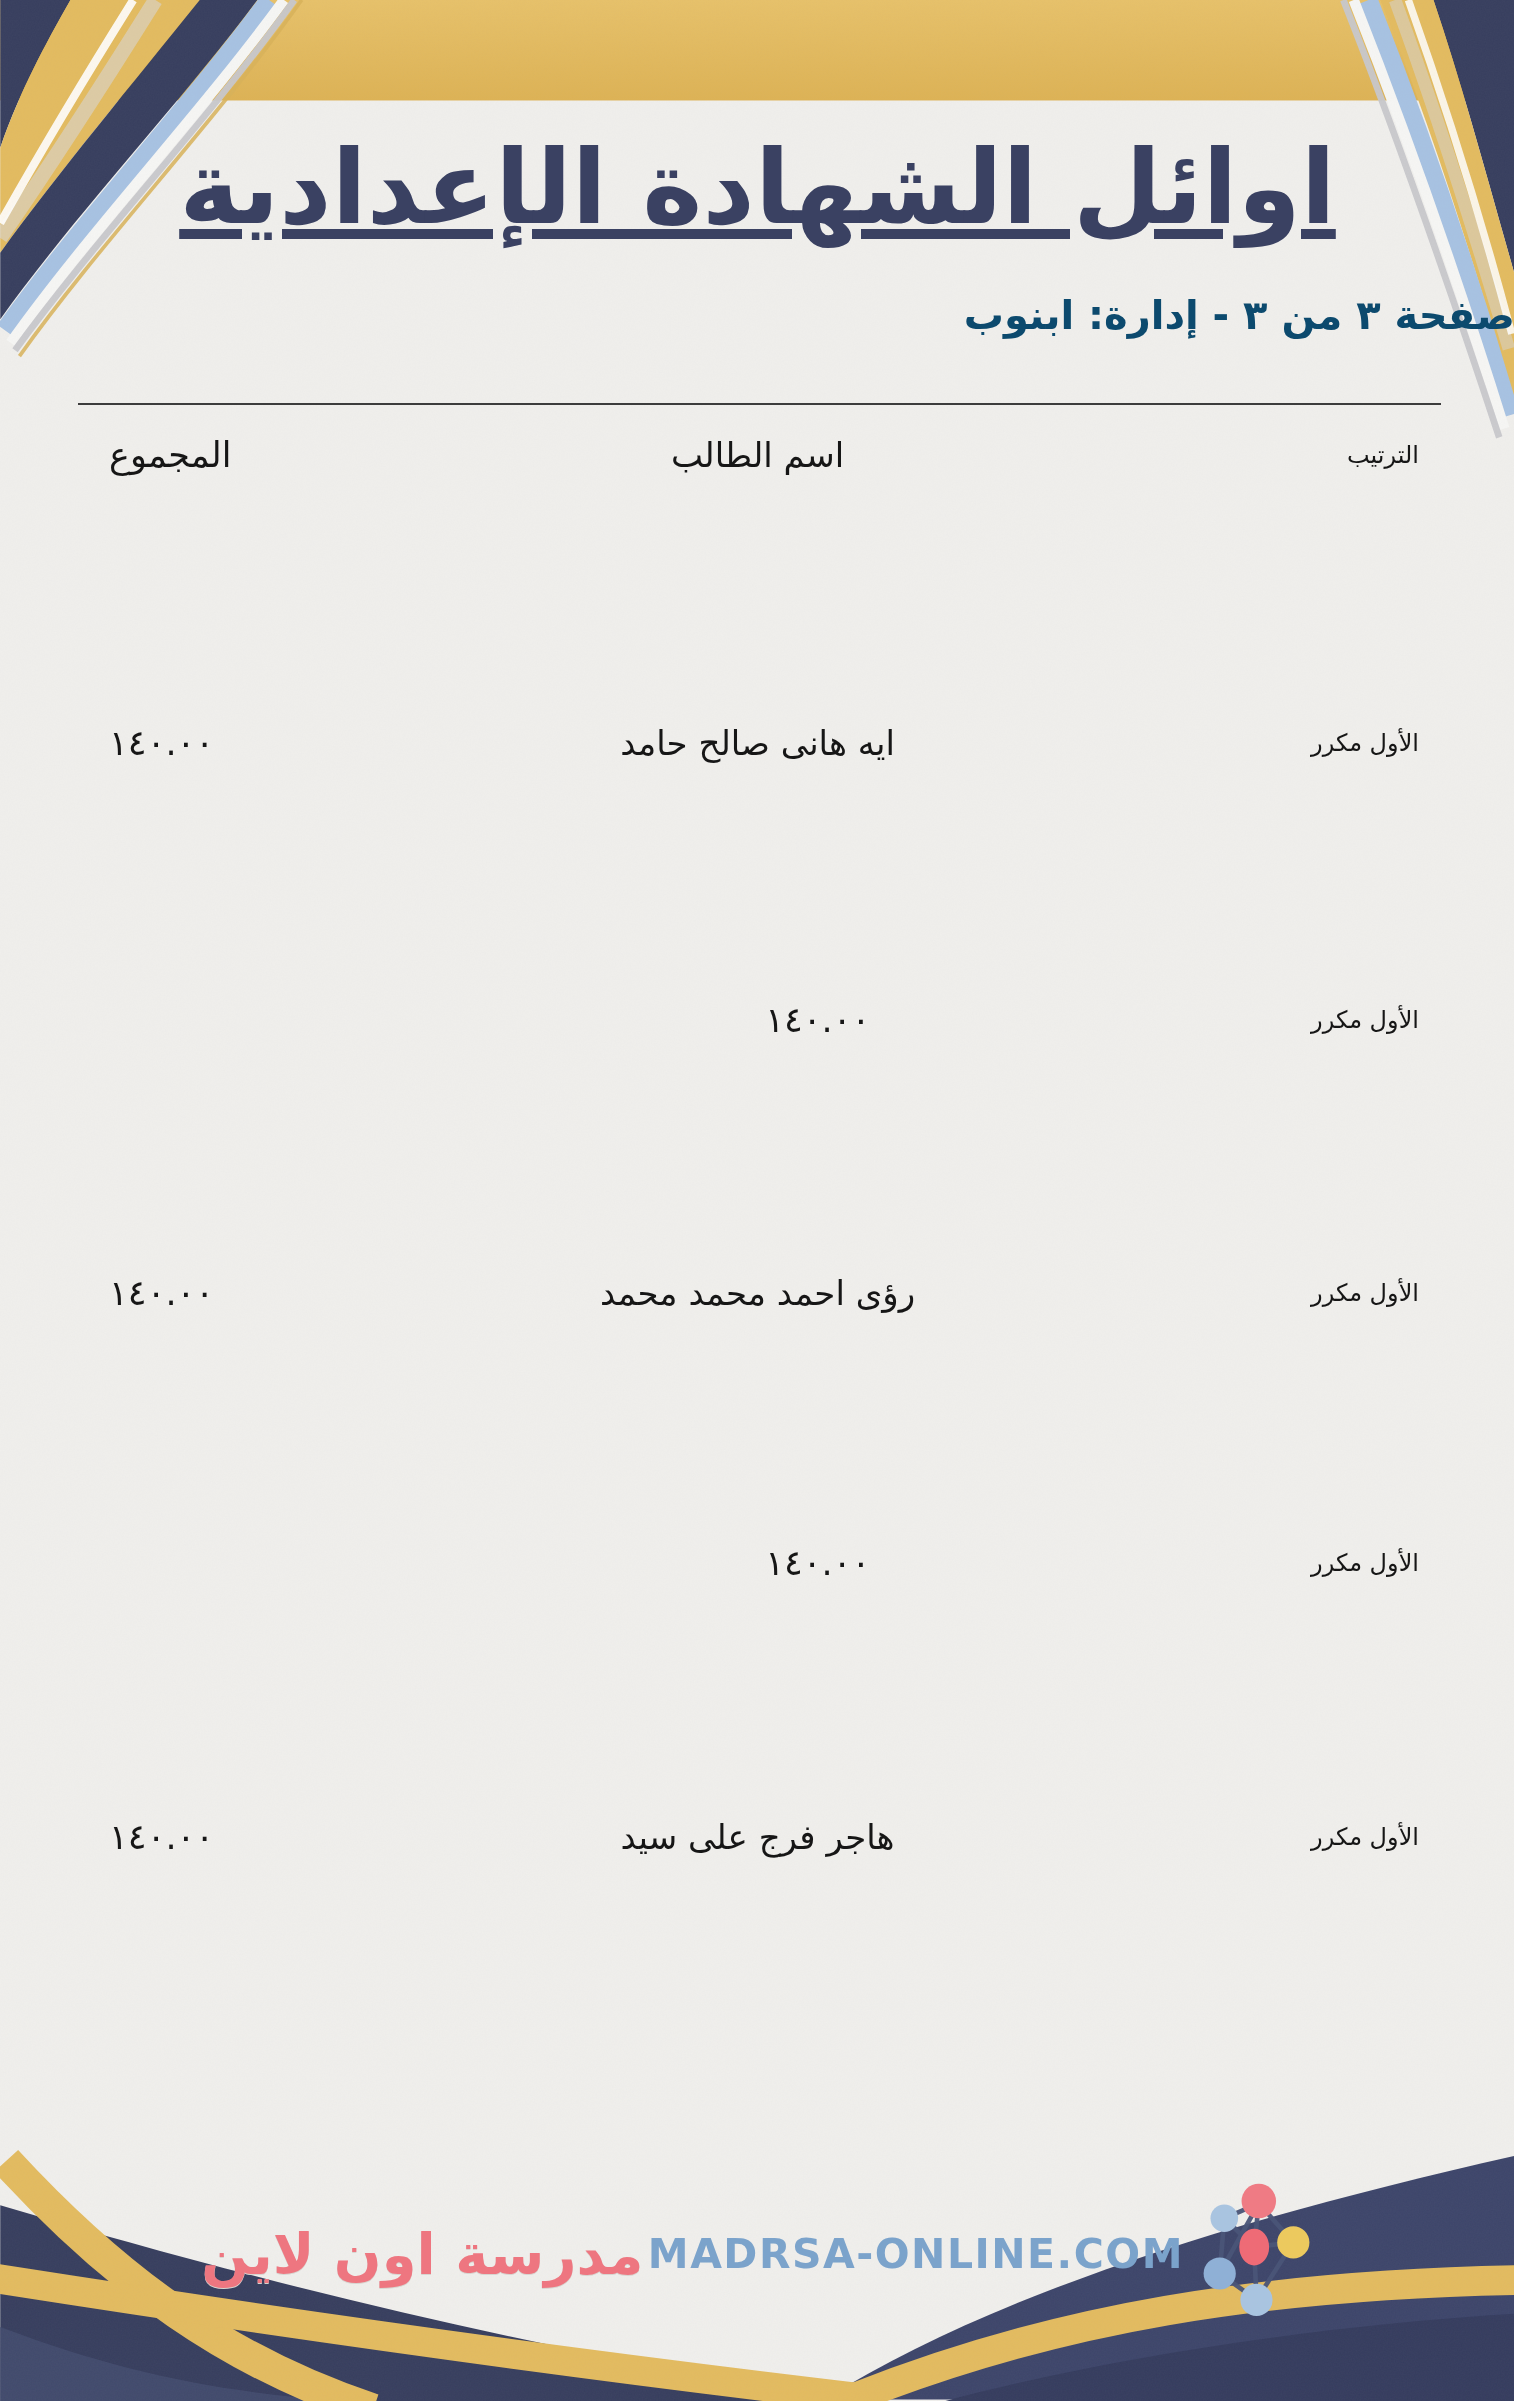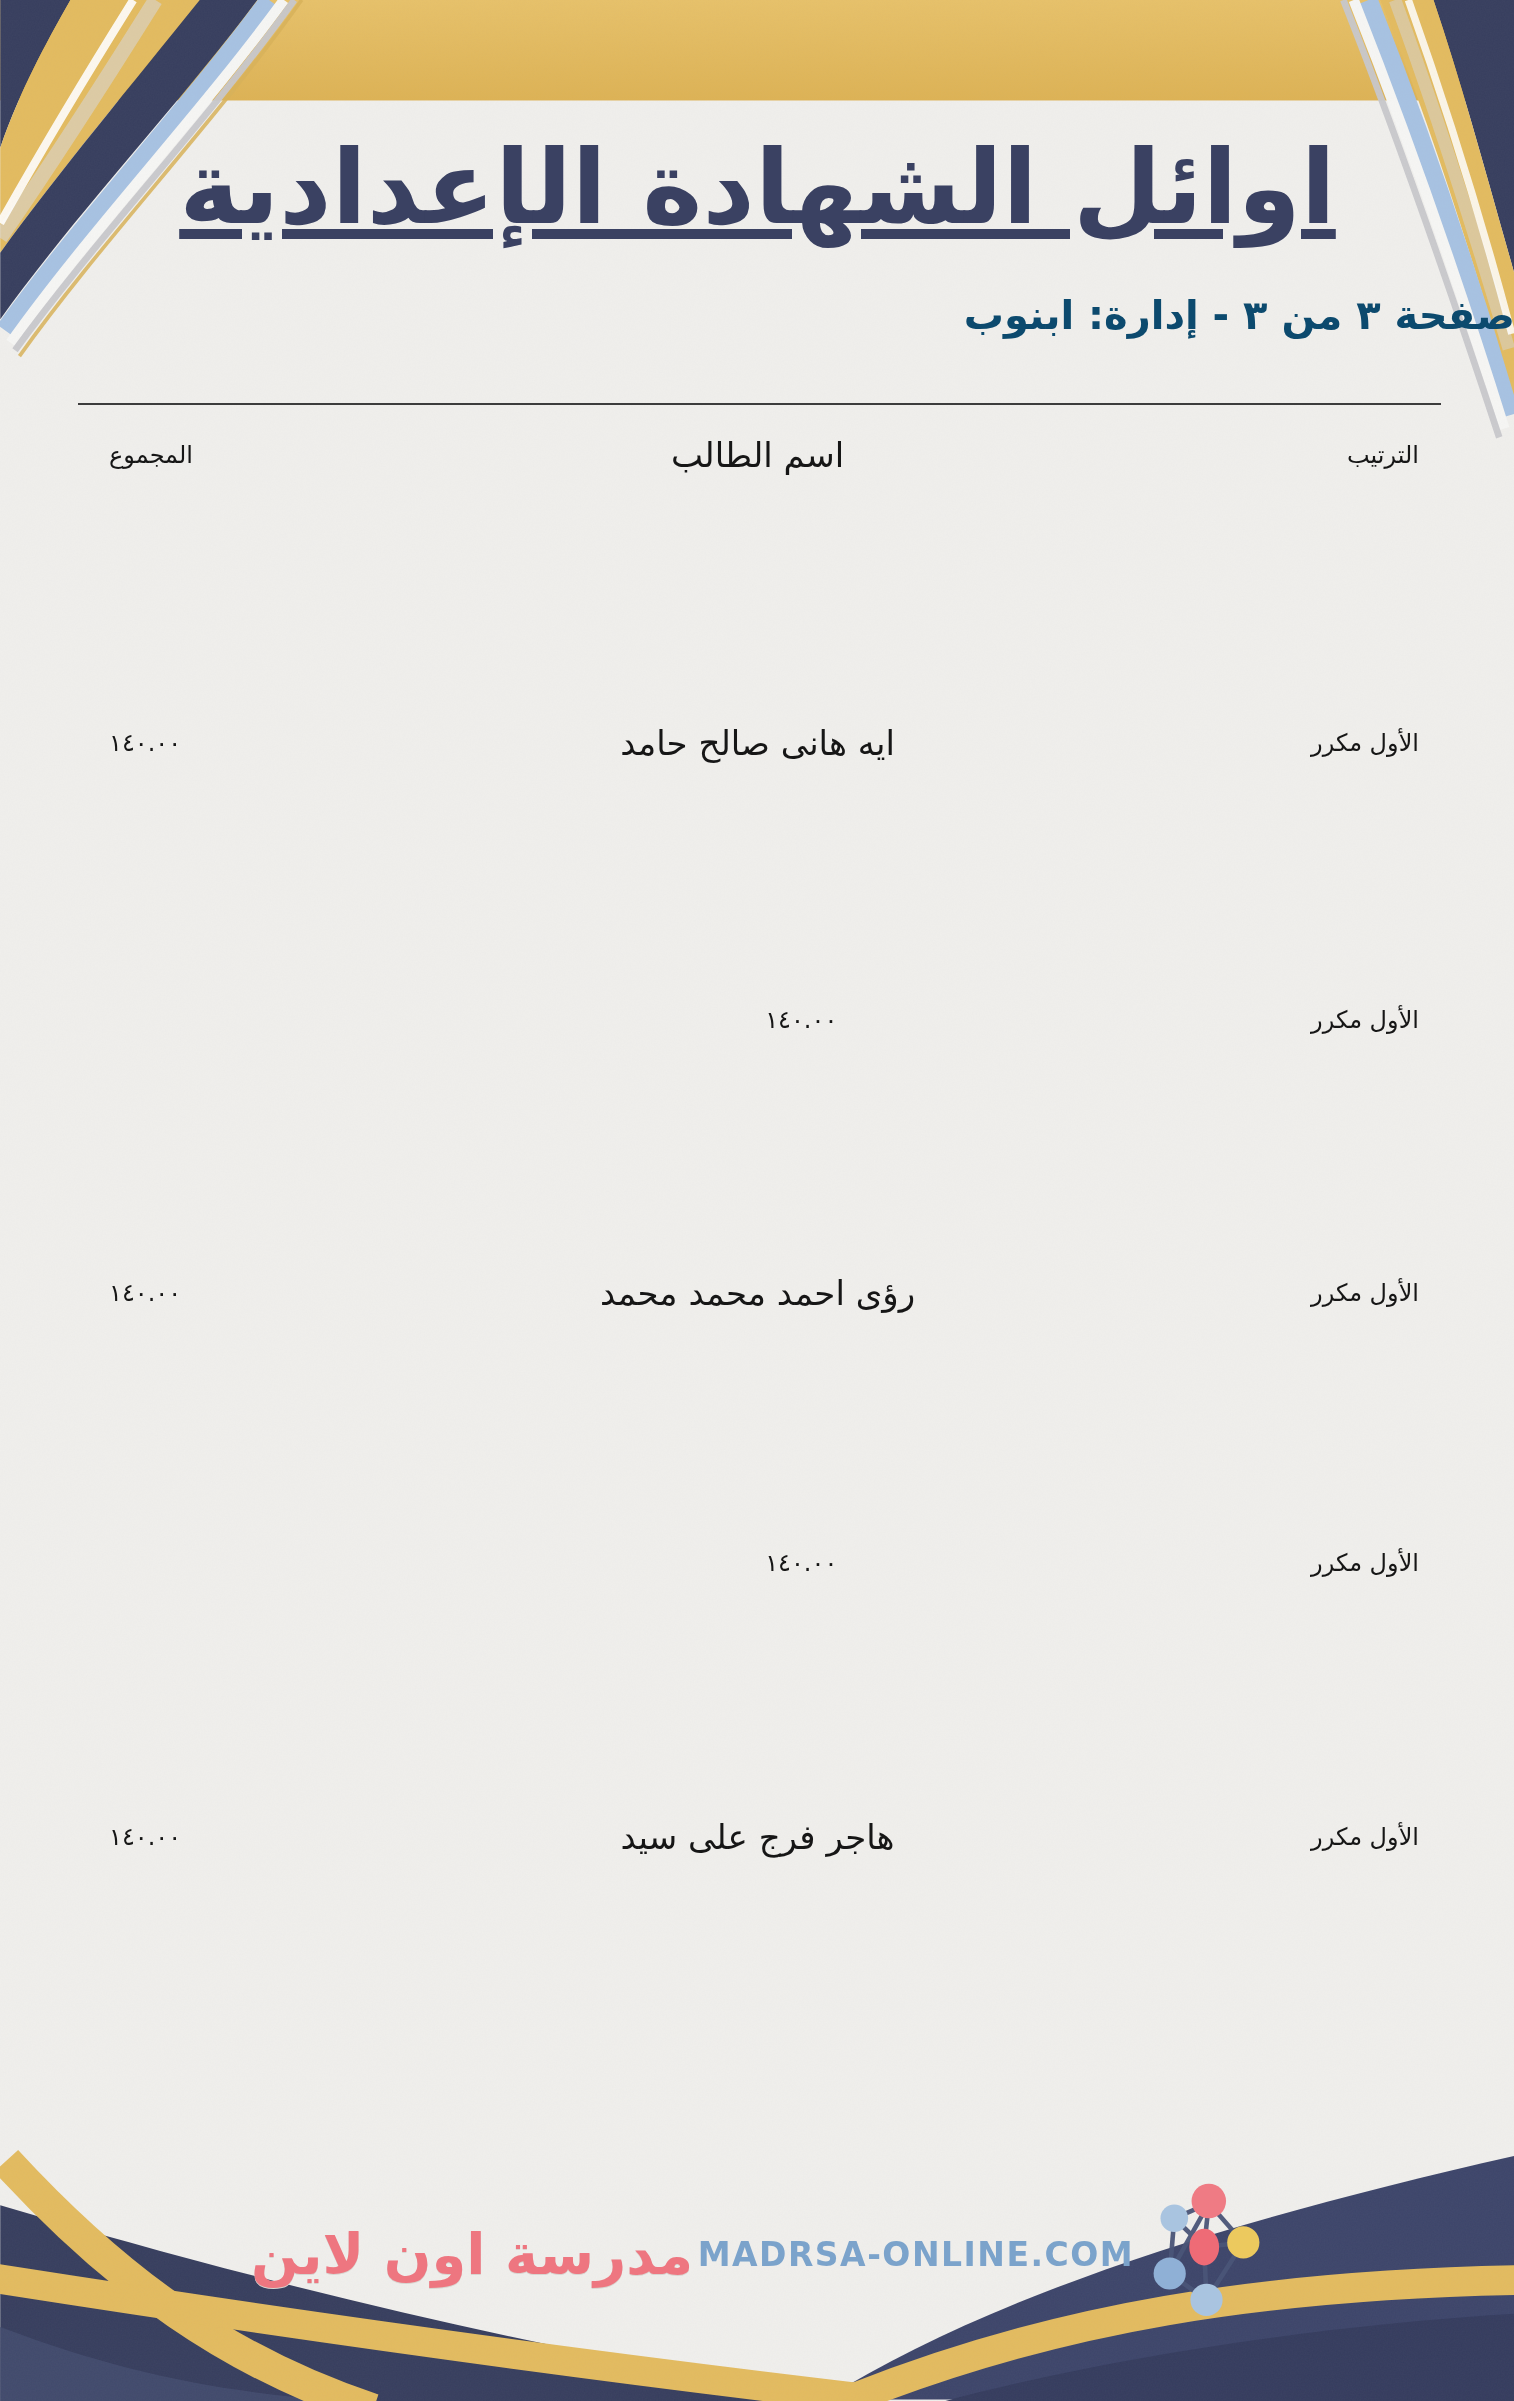--- a/index.html
+++ b/index.html
@@ -37,33 +37,33 @@
     color:#161616;
   }
   .t-row.header{top:414px;font-size:35px;}
   .t-row.r1{top:702px;}
   .t-row.r2{top:979px;}
   .t-row.r3{top:1252px;}
   .t-row.r4{top:1522px;}
   .t-row.r5{top:1796px;}
   .t-row .col-rank {width:26%;text-align:right;font-size:24px;padding-left:0;padding-right:22px;box-sizing:border-box;}
   .t-row .col-name {width:48%;text-align:center;font-size:34px;}
-  .t-row .col-total{width:26%;text-align:left;font-size:24px;padding-left:35px;box-sizing:border-box;direction:ltr;}
+  .t-row .col-total{width:26%;text-align:left;font-size:35px;padding-left:35px;box-sizing:border-box;direction:ltr;}
 
   .footer-logo{
     position:absolute;top:2169px;left:0;width:100%;height:170px;
     display:flex;direction:ltr;align-items:center;justify-content:center;gap:14.8px;
   }
   .logo-text{display:flex;flex-direction:row;align-items:center;gap:4.4px;}
   .logo-ar{
     direction:rtl;font-size:56px;font-weight:bold;color:#ee7680;
     line-height:67px;text-shadow:0 0.7px 0 #d8d5d0;
   }
   .logo-en{
-    font-size:33px;font-weight:bold;color:#7ba3cb;letter-spacing:1.5px;line-height:47px;
+    font-size:41px;font-weight:bold;color:#7ba3cb;letter-spacing:1.5px;line-height:47px;
   }
   .logo-mark{width:115px;height:151px;flex:0 0 auto;}
 </style>
 </head>
 <body>
 
 <div class="page">
 
   <svg class="frame-svg" viewBox="0 0 2050 3250" width="1515" height="2401" xmlns="http://www.w3.org/2000/svg">
     <defs>

